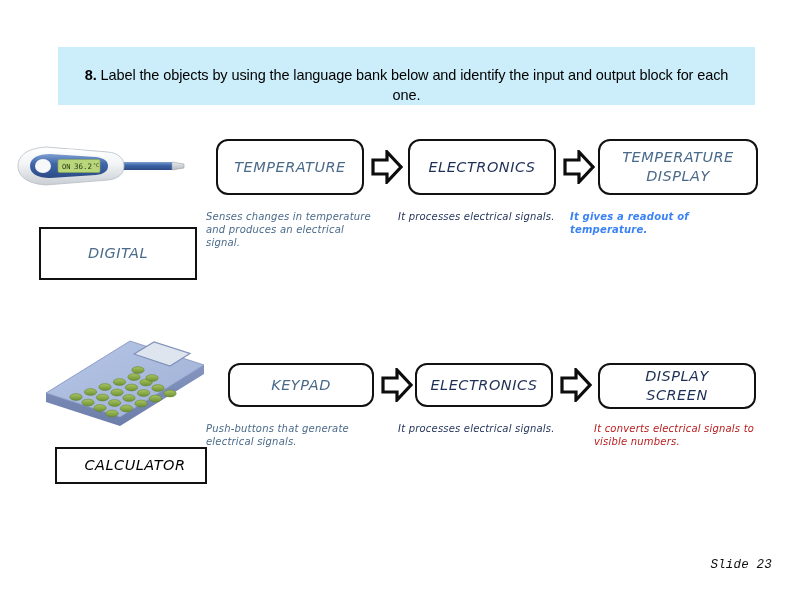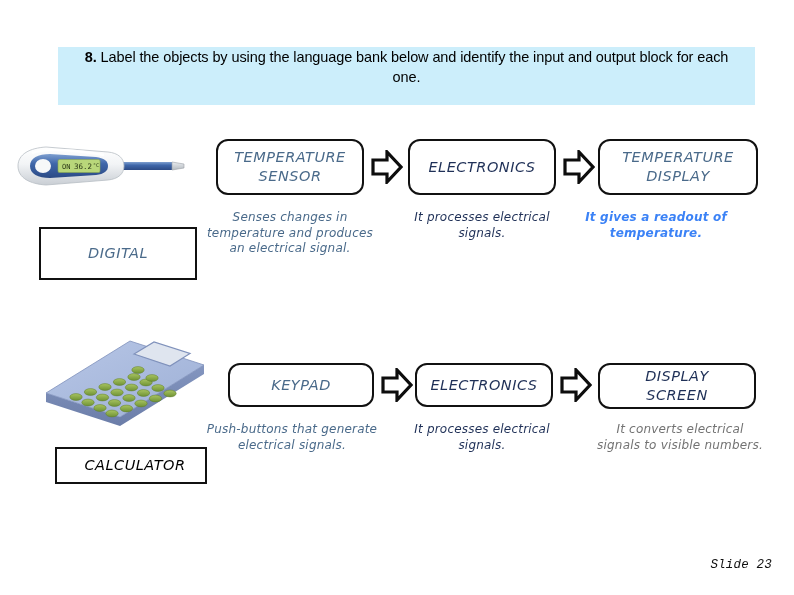--- a/index.html
+++ b/index.html
@@ -17,21 +17,21 @@
 
   
   .banner {
     position: absolute;
     left: 58px;
     top: 47px;
     width: 697px;
     height: 58px;
     background: #CCEEFB;
     display: flex;
-    align-items: flex-start;
+    align-items: flex-end;
     justify-content: center;
     box-sizing: border-box;
     padding: 0 18px;
   }
   .banner-text {
     font-family: "Liberation Sans", sans-serif;
     font-size: 14.5px;
     line-height: 1.38;
     color: #000000;
     text-align: center;
@@ -79,23 +79,23 @@
     font-size: 14.5px;
     line-height: 1.28;
     letter-spacing: 0.5px;
   }
 
   
   .desc {
     position: absolute;
     font-family: "DejaVu Sans", sans-serif;
     font-style: italic;
-    font-size: 12px;
+    font-size: 10px;
     line-height: 1.30;
-    text-align: center;
+    text-align: left;
     letter-spacing: 0.2px;
   }
 
   
   .arrow {
     position: absolute;
   }
 
   
   .slide-num {
@@ -161,21 +161,20 @@
 
 <div class="sqbox" style="left:39px; top:227px; width:158px; height:53px;">
   <div class="label">
     <span style="color:#4A6A8A; display:block;">DIGITAL</span>
   </div>
 </div>
 
 <div class="rbox" style="left:216px; top:139px; width:148px; height:56px;">
   <div class="label">
     <span style="color:#4A6A8A; display:block;">TEMPERATURE</span>
-    <span style="color:#4A6A8A; display:block;">SENSOR</span>
   </div>
 </div>
 
 <div class="arrow" style="left:371px; top:150px; width:32px; height:34px;">
   <svg width="32" height="34" viewBox="0 0 32 34" xmlns="http://www.w3.org/2000/svg">
     <path d="M2 10 L16 10 L16 2 L30 17 L16 32 L16 24 L2 24 Z" fill="#ffffff" stroke="#0d0d0d" stroke-width="3.2" stroke-linejoin="miter"></path>
   </svg>
 </div>
 
 <div class="rbox" style="left:408px; top:139px; width:148px; height:56px;">
@@ -291,15 +290,15 @@
   <div class="label">
     <span style="color:#1F3057; display:block;">DISPLAY</span>
     <span style="color:#1F3057; display:block;">SCREEN</span>
   </div>
 </div>
 
 <div class="desc" style="left:206px; top:422px; width:172px; color:#4A6A8A;">Push-buttons that generate electrical signals.</div>
 
 <div class="desc" style="left:398px; top:422px; width:168px; color:#1F3057;">It processes electrical signals.</div>
 
-<div class="desc" style="left:594px; top:422px; width:172px; color:#737373;font-style:italic;">It converts electrical signals to visible numbers.</div>
+<div class="desc" style="left:594px; top:422px; width:172px; color:#b91c1c;font-style:italic;">It converts electrical signals to visible numbers.</div>
 
 <div class="slide-num">Slide 23</div>
 
 </body></html>

